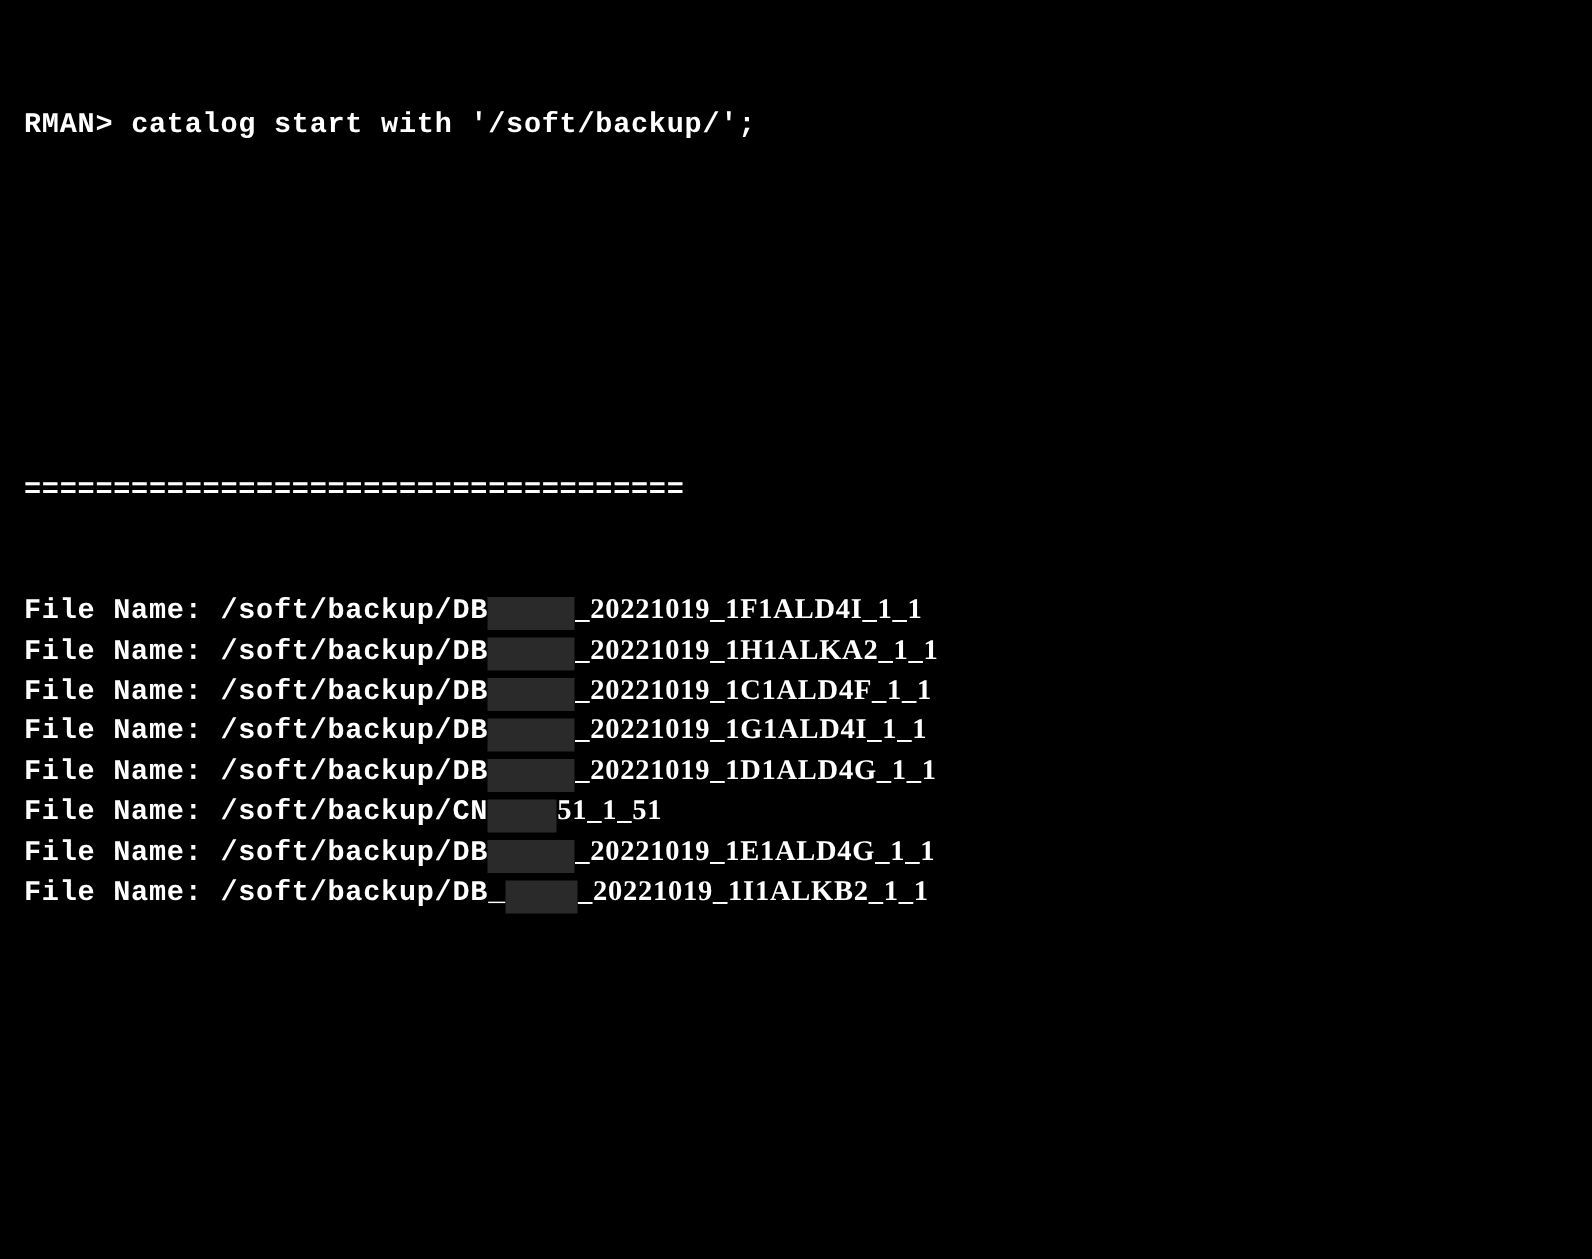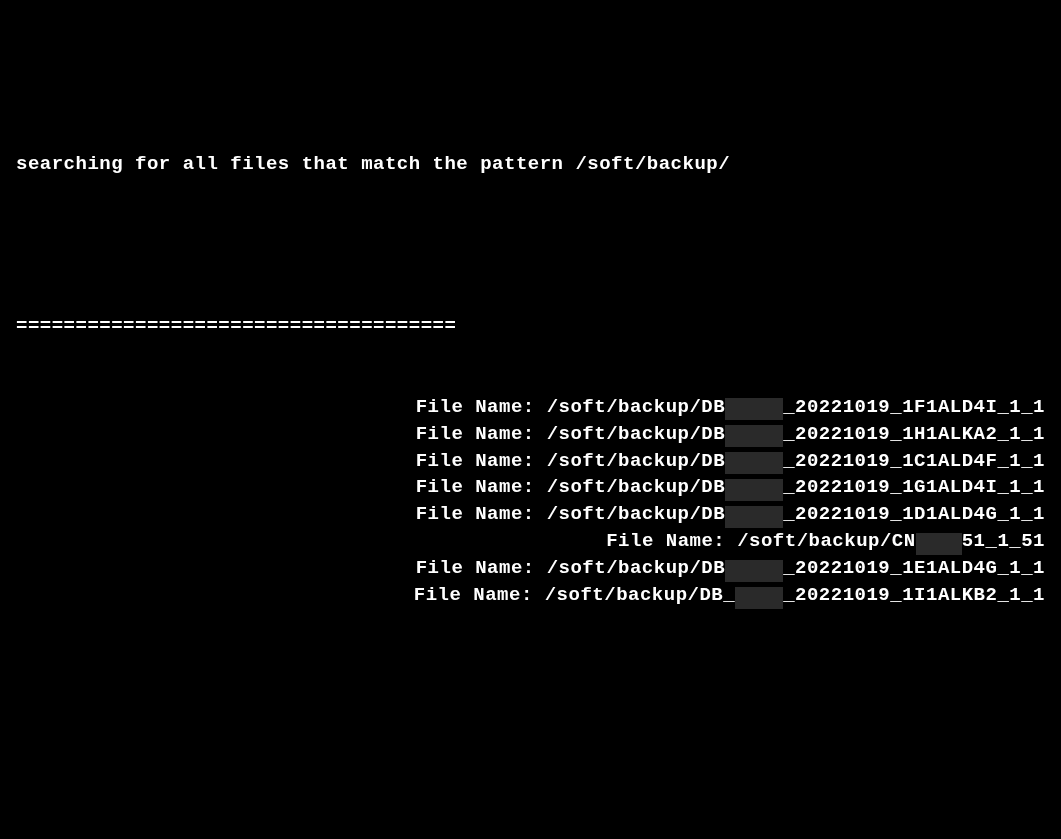--- a/index.html
+++ b/index.html
@@ -35,35 +35,35 @@
       vertical-align: text-bottom;
       position: relative;
       top: 2px;
     }
     .inline-seg {
       display: inline;
     }
     .file-line {
       display: flex;
       align-items: center;
-      justify-content: flex-end;
     }
     .file-prefix {
       white-space: pre;
     }
     .file-suffix {
       white-space: pre;
+      font-family: Liberation Serif, serif;
     }
   </style>
 </head>
 <body>
 
 <div class="terminal">
+  <div class="line"><span class="inline-seg">RMAN&gt;</span> <span class="inline-seg">catalog start with '/soft/backup/';</span></div>
   <div class="line"> </div>
-  <div class="line">searching for all files that match the pattern /soft/backup/</div>
   <div class="line"> </div>
   <div class="line">=====================================</div>
   <div id="unknown-files-container"><div class="file-line"><span class="file-prefix">File Name: </span><span class="file-prefix">/soft/backup/DB</span><span class="redacted" style="width: 58px; height: 22px;"></span><span class="file-suffix">_20221019_1F1ALD4I_1_1</span></div><div class="file-line"><span class="file-prefix">File Name: </span><span class="file-prefix">/soft/backup/DB</span><span class="redacted" style="width: 58px; height: 22px;"></span><span class="file-suffix">_20221019_1H1ALKA2_1_1</span></div><div class="file-line"><span class="file-prefix">File Name: </span><span class="file-prefix">/soft/backup/DB</span><span class="redacted" style="width: 58px; height: 22px;"></span><span class="file-suffix">_20221019_1C1ALD4F_1_1</span></div><div class="file-line"><span class="file-prefix">File Name: </span><span class="file-prefix">/soft/backup/DB</span><span class="redacted" style="width: 58px; height: 22px;"></span><span class="file-suffix">_20221019_1G1ALD4I_1_1</span></div><div class="file-line"><span class="file-prefix">File Name: </span><span class="file-prefix">/soft/backup/DB</span><span class="redacted" style="width: 58px; height: 22px;"></span><span class="file-suffix">_20221019_1D1ALD4G_1_1</span></div><div class="file-line"><span class="file-prefix">File Name: </span><span class="file-prefix">/soft/backup/CN</span><span class="redacted" style="width: 46px; height: 22px;"></span><span class="file-suffix">51_1_51</span></div><div class="file-line"><span class="file-prefix">File Name: </span><span class="file-prefix">/soft/backup/DB</span><span class="redacted" style="width: 58px; height: 22px;"></span><span class="file-suffix">_20221019_1E1ALD4G_1_1</span></div><div class="file-line"><span class="file-prefix">File Name: </span><span class="file-prefix">/soft/backup/DB_</span><span class="redacted" style="width: 48px; height: 22px;"></span><span class="file-suffix">_20221019_1I1ALKB2_1_1</span></div></div>
   <div class="line"> </div>
   
   
   
   
   
   

